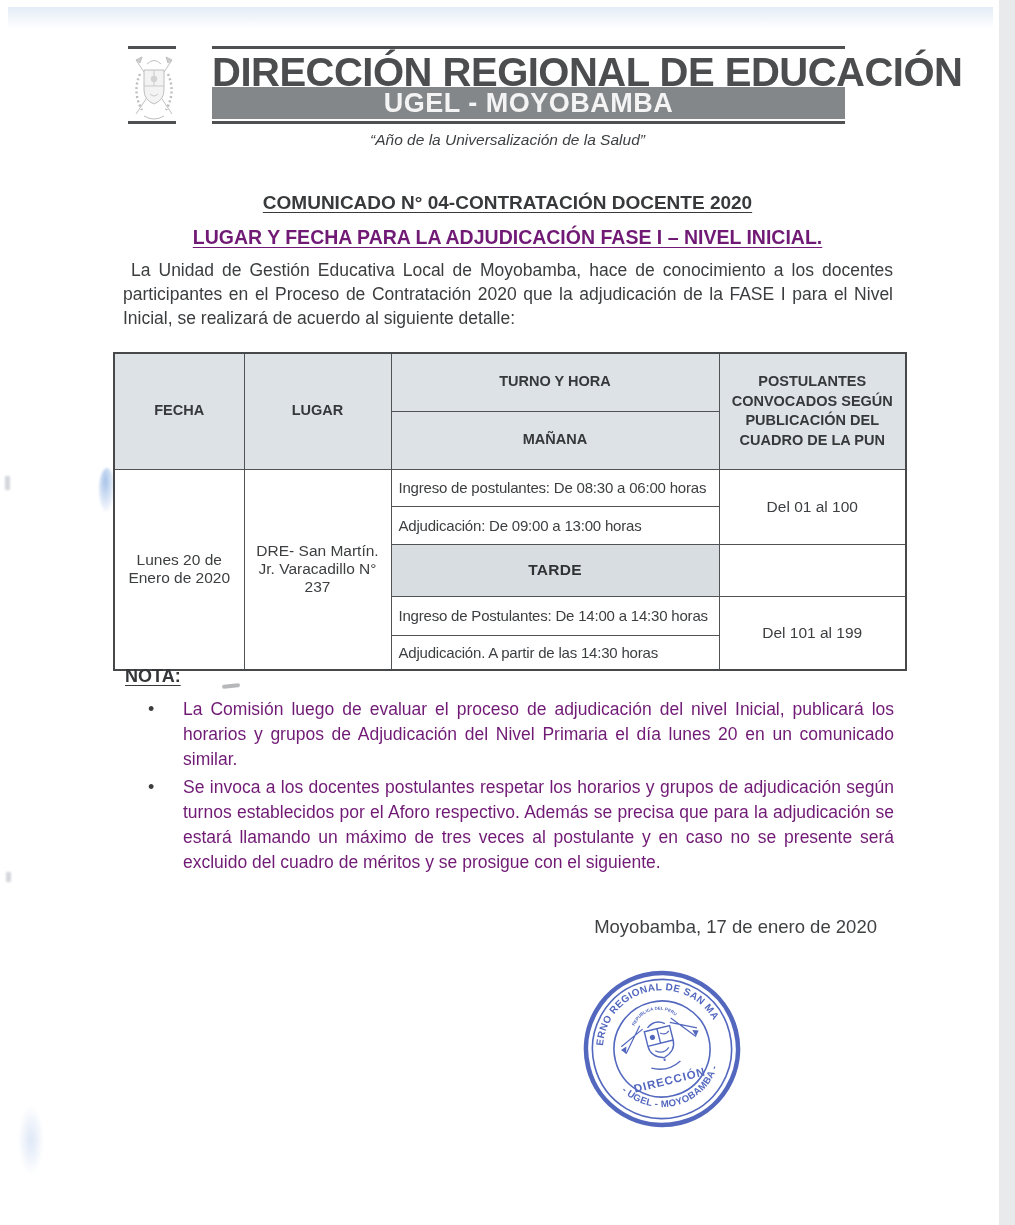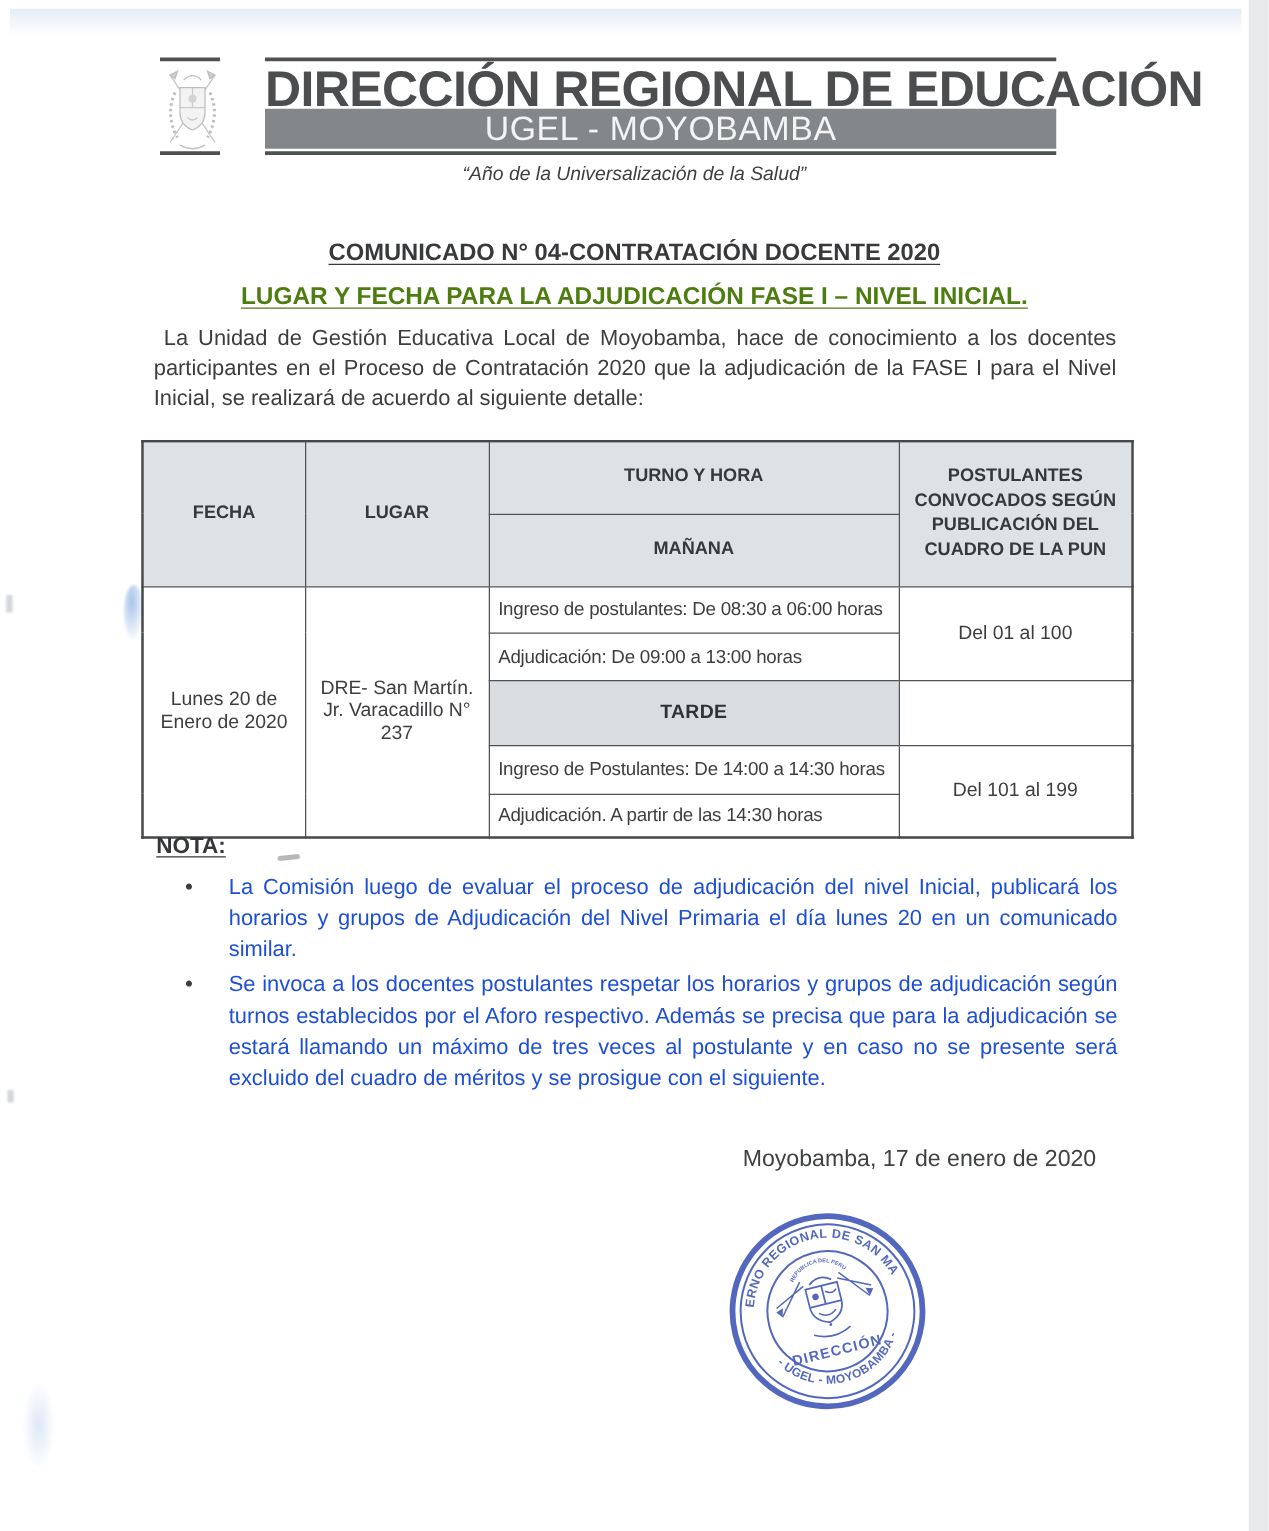--- a/index.html
+++ b/index.html
@@ -20,49 +20,49 @@
     background:rgba(90,95,100,.45);filter:blur(.6px);transform:rotate(-6deg);}
   .edge-dot1{left:5px;top:476px;width:5px;height:14px;background:rgba(110,120,135,.3);filter:blur(1px);}
   .edge-dot2{left:6px;top:872px;width:5px;height:10px;background:rgba(110,120,135,.3);filter:blur(1px);}
 
   
   .rule{background:#4e5052;height:3px;}
   .head-title{left:212px;top:50px;width:633px;text-align:center;
     font-size:40px;font-weight:bold;color:#4b4d4f;letter-spacing:-.5px;white-space:nowrap;}
   .gray-bar{left:212px;top:87px;width:633px;height:32px;background:#84878a;
     display:flex;align-items:center;justify-content:center;}
-  .gray-bar span{color:#f4f4f4;font-size:27px;font-weight:normal;letter-spacing:.5px;}
+  .gray-bar span{color:#f4f4f4;font-size:27px;font-weight:bold;letter-spacing:.5px;}
   .quote{left:0;top:131px;width:1015px;text-align:center;font-style:italic;
     font-size:15.5px;color:#3d3f41;}
 
   .doc-title{left:0;top:192px;width:1015px;text-align:center;font-size:19px;
     font-weight:bold;text-decoration:underline;text-underline-offset:3px;color:#37393b;}
   .doc-subtitle{left:0;top:226px;width:1015px;text-align:center;font-size:19.5px;
-    font-weight:bold;text-decoration:underline;text-underline-offset:3px;color:#4d7c0f;}
+    font-weight:bold;text-decoration:underline;text-underline-offset:3px;color:#701a75;}
   .intro{left:123px;top:258px;width:770px;font-size:17.5px;line-height:24px;
     text-align:justify;text-indent:8px;color:#3b3d3f;}
 
   
   .doc-table{left:113px;top:352px;}
   table{border-collapse:collapse;table-layout:fixed;}
   td{border:1.6px solid #505254;font-size:15px;color:#3c3e40;overflow:hidden;}
   table{border:2.2px solid #46484a;}
   td.hdr{background:#dde2e7;font-weight:bold;text-align:center;font-size:14.5px;
     color:#36383a;line-height:1.35;padding:2px 6px;}
   td.cc{text-align:center;padding:2px 4px;font-size:15.5px;}
   td.cl{text-align:left;padding:2px 4px 2px 7px;letter-spacing:-.2px;}
   td.tarde{background:#d8dde1;font-weight:bold;text-align:center;font-size:15.5px;
     color:#303234;letter-spacing:.3px;}
 
   .nota-label{left:115px;top:666px;font-size:18px;font-weight:bold;
     text-decoration:underline;text-underline-offset:3px;color:#34363820;color:#343638;margin-left:10px;}
   .bullets{left:148px;top:697px;width:746px;}
   .bullet{display:flex;margin-bottom:3px;}
   .bullet .dot{width:35px;font-size:18px;line-height:25px;color:#3b3d3f;}
-  .bullet .btxt{width:711px;font-size:17.5px;line-height:25px;text-align:justify;color:#1d4ed8;}
+  .bullet .btxt{width:711px;font-size:17.5px;line-height:25px;text-align:justify;color:#701a75;}
 
   .date-line{top:916px;right:138px;font-size:18.5px;color:#3f4143;}
 
   .stamp{left:576px;top:963px;width:172px;height:172px;opacity:.88;}
 
   .logo-crest{left:128px;top:48px;width:52px;height:78px;opacity:.8;}
 </style>
 </head>
 <body>
 

